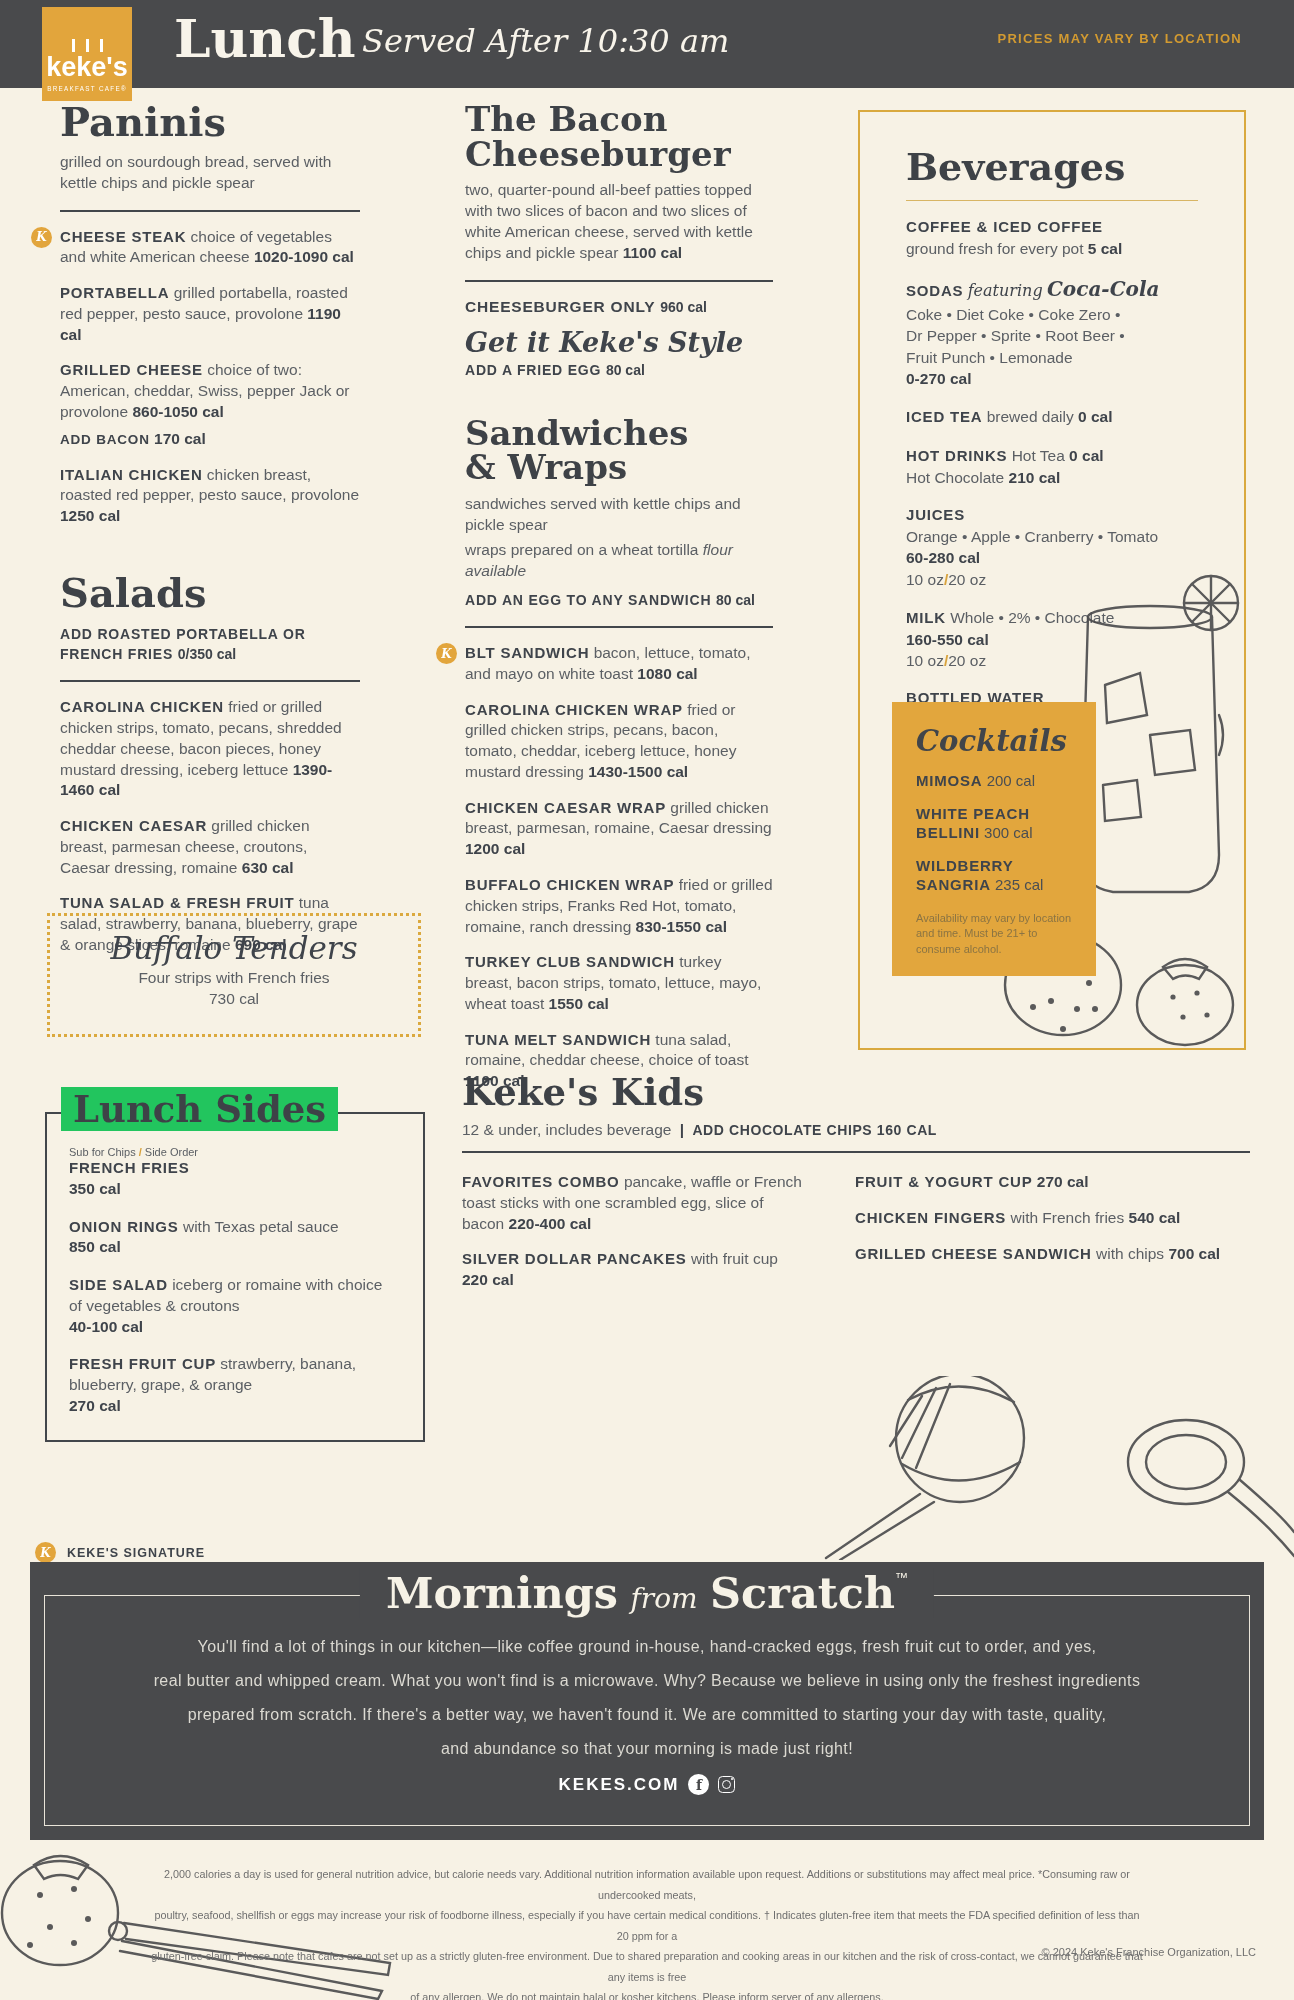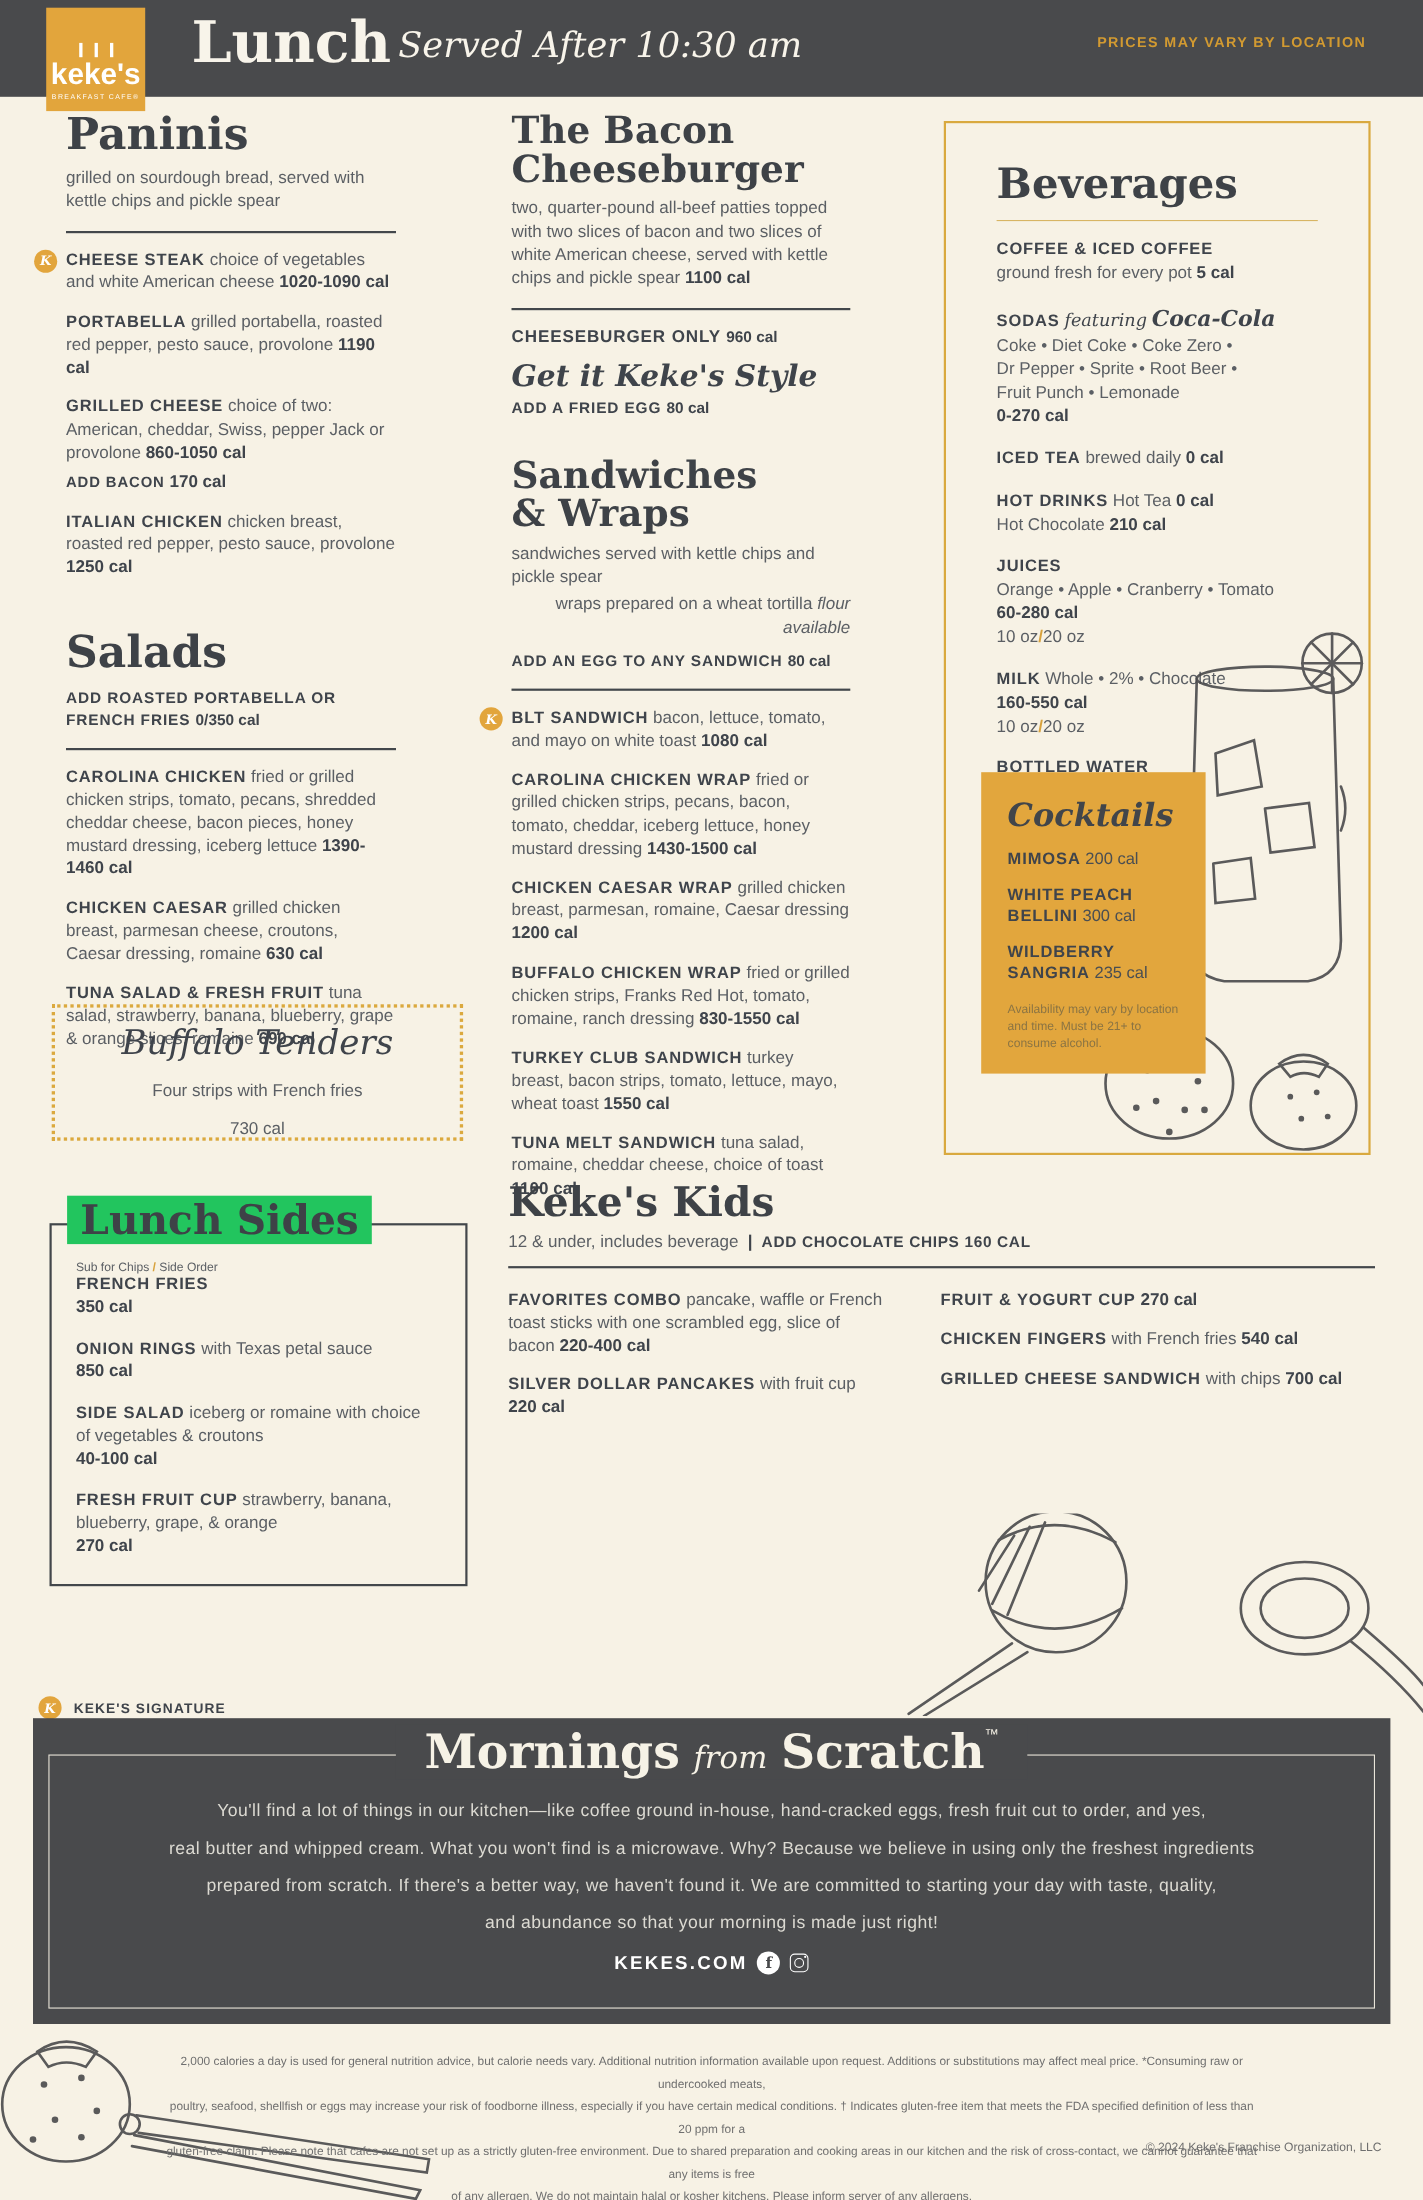--- a/index.html
+++ b/index.html
@@ -61,21 +61,21 @@
   .cock-title{font-family:"DejaVu Serif",serif;font-style:italic;font-weight:bold;font-size:29px;color:#41454A;}
   .cock-item{margin-top:13px;font-size:15px;line-height:1.3;color:#41454A;}
   .cock-item .iname{letter-spacing:.8px;}
   .cock-item .ccal{color:#4A4E52;}
   .cock-disc{margin-top:16px;font-size:11px;line-height:1.45;color:#8B7443;}
 
   
   #buffalo{position:absolute;left:47px;top:913px;width:374px;height:124px;border:3px dotted #DBA93E;
            box-sizing:border-box;text-align:center;padding-top:14px;}
   .buff-title{font-family:"DejaVu Serif",serif;font-style:italic;font-weight:normal;font-size:31px;color:#3F444B;}
-  .buff-desc{font-size:15.5px;margin-top:17px;}
+  .buff-desc{font-size:15.5px;margin-top:3px;}
 
   
   #sides{position:absolute;left:45px;top:1112px;width:380px;height:330px;border:2px solid #43474B;box-sizing:border-box;}
   .sides-title{position:absolute;top:-27px;left:14px;background:#22c55e;padding:0 12px;
                font-family:"DejaVu Serif",serif;font-weight:bold;font-size:37px;color:#3E4247;}
   .sides-body{padding:32px 24px 0 22px;}
   .sides-sub{font-size:11px;}
   .sitem{margin-bottom:17px;font-size:15.5px;line-height:1.34;}
   .sitem .ical{display:block;}
 
@@ -228,21 +228,21 @@
       <span>ADD A FRIED EGG</span>
       <span class="ical">80 cal</span>
     </div>
 
     <div id="sand-block">
       <h2 class="section" style="font-size:34px;">
         <span class="blk">Sandwiches</span>
         <span class="blk">&amp; Wraps</span>
       </h2>
       <div class="section-desc">sandwiches served with kettle chips and pickle spear</div>
-      <div class="section-desc" style="margin-top:4px;text-align:right;">
+      <div class="section-desc" style="margin-top:4px;">
         <span>wraps prepared on a wheat tortilla</span>
         <span class="ital">flour available</span>
       </div>
       <div class="note" style="margin-top:8px;">
         <span>ADD AN EGG TO ANY SANDWICH</span>
         <span class="ical">80 cal</span>
       </div>
       <div class="rule"></div>
 
       <p class="item">

